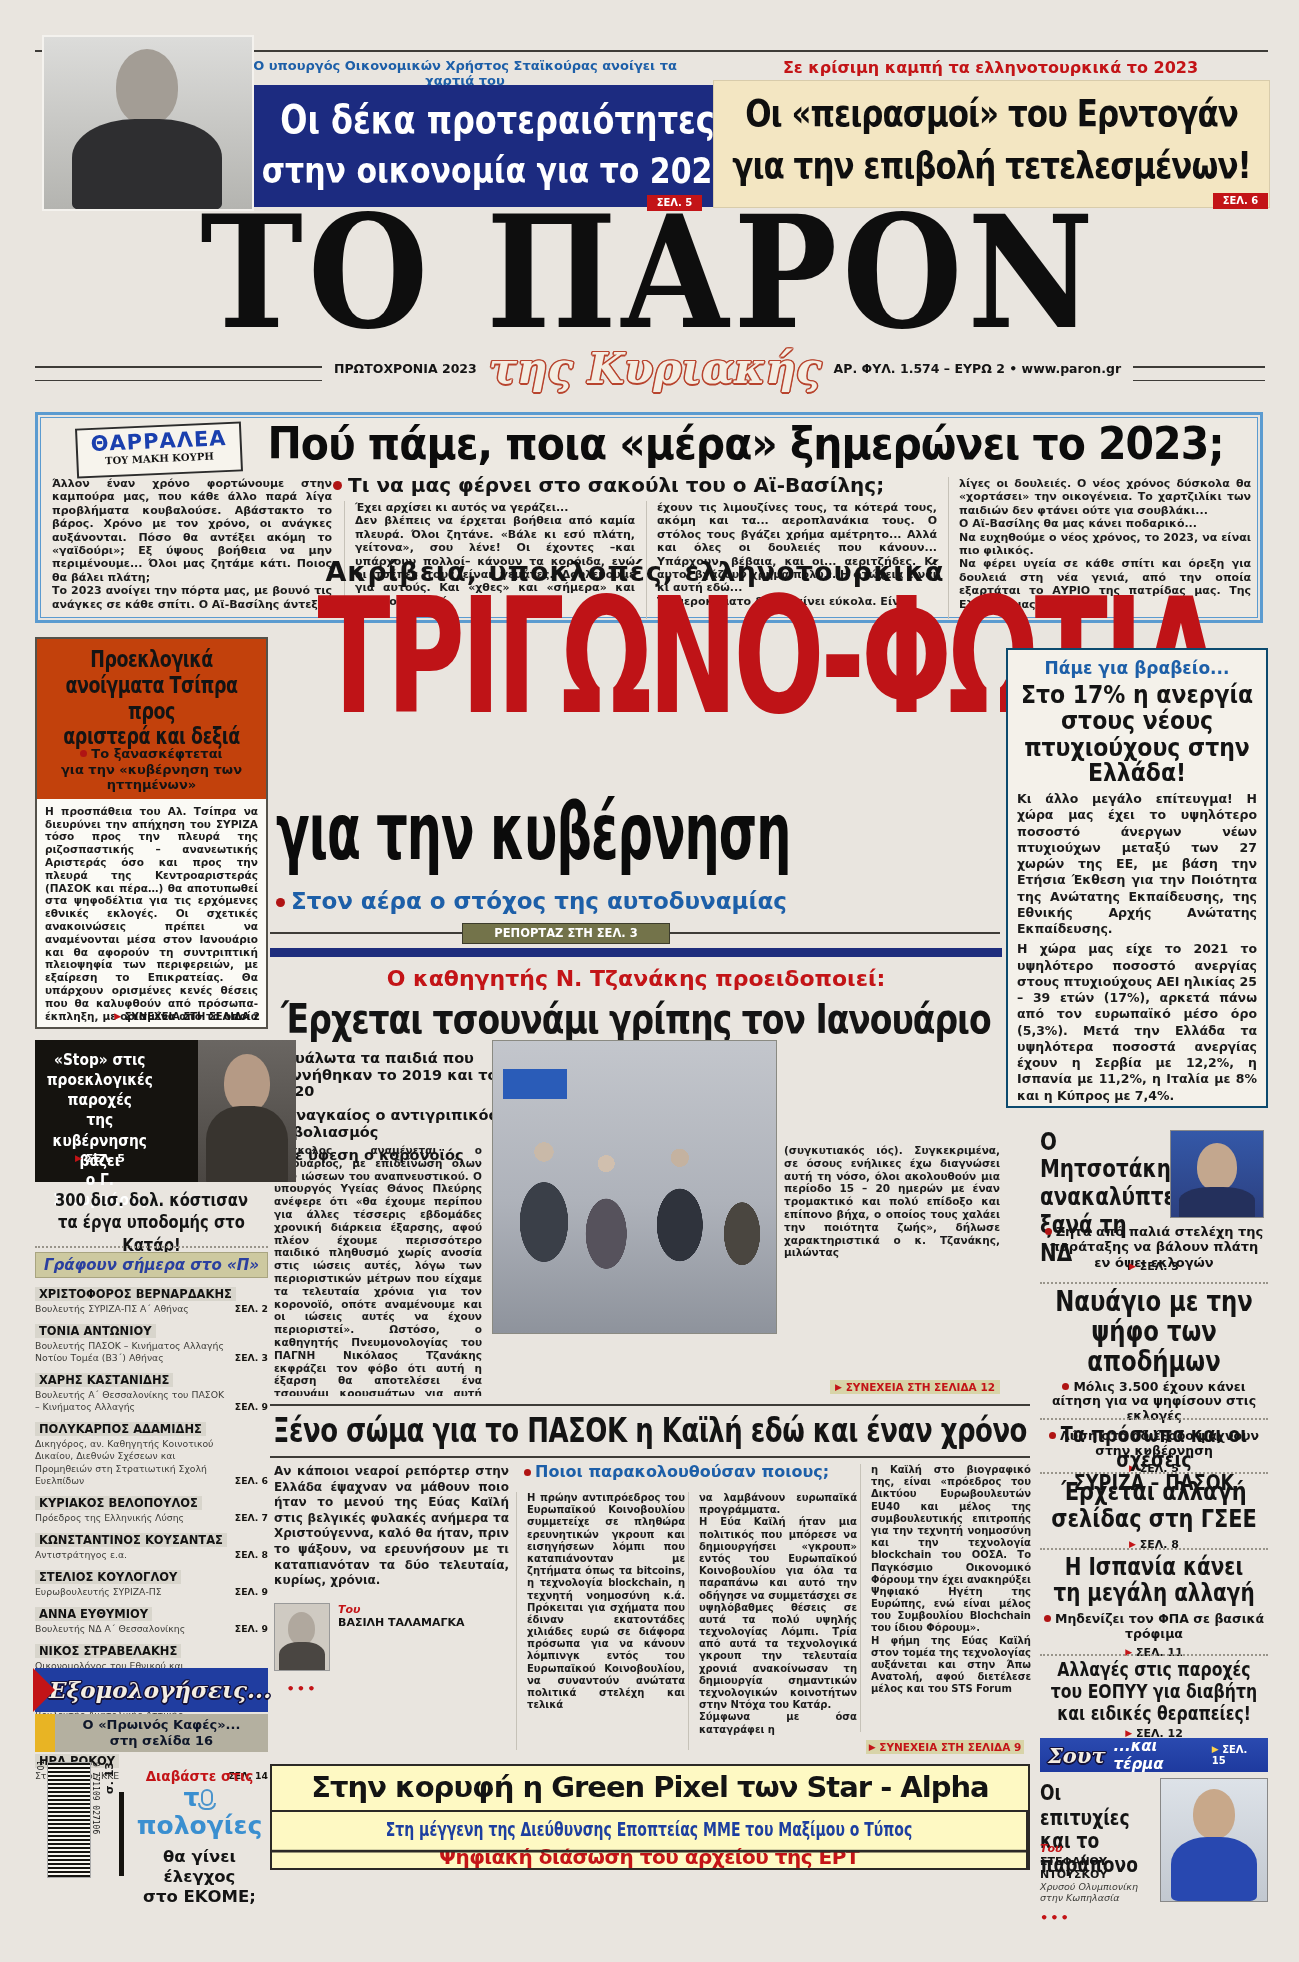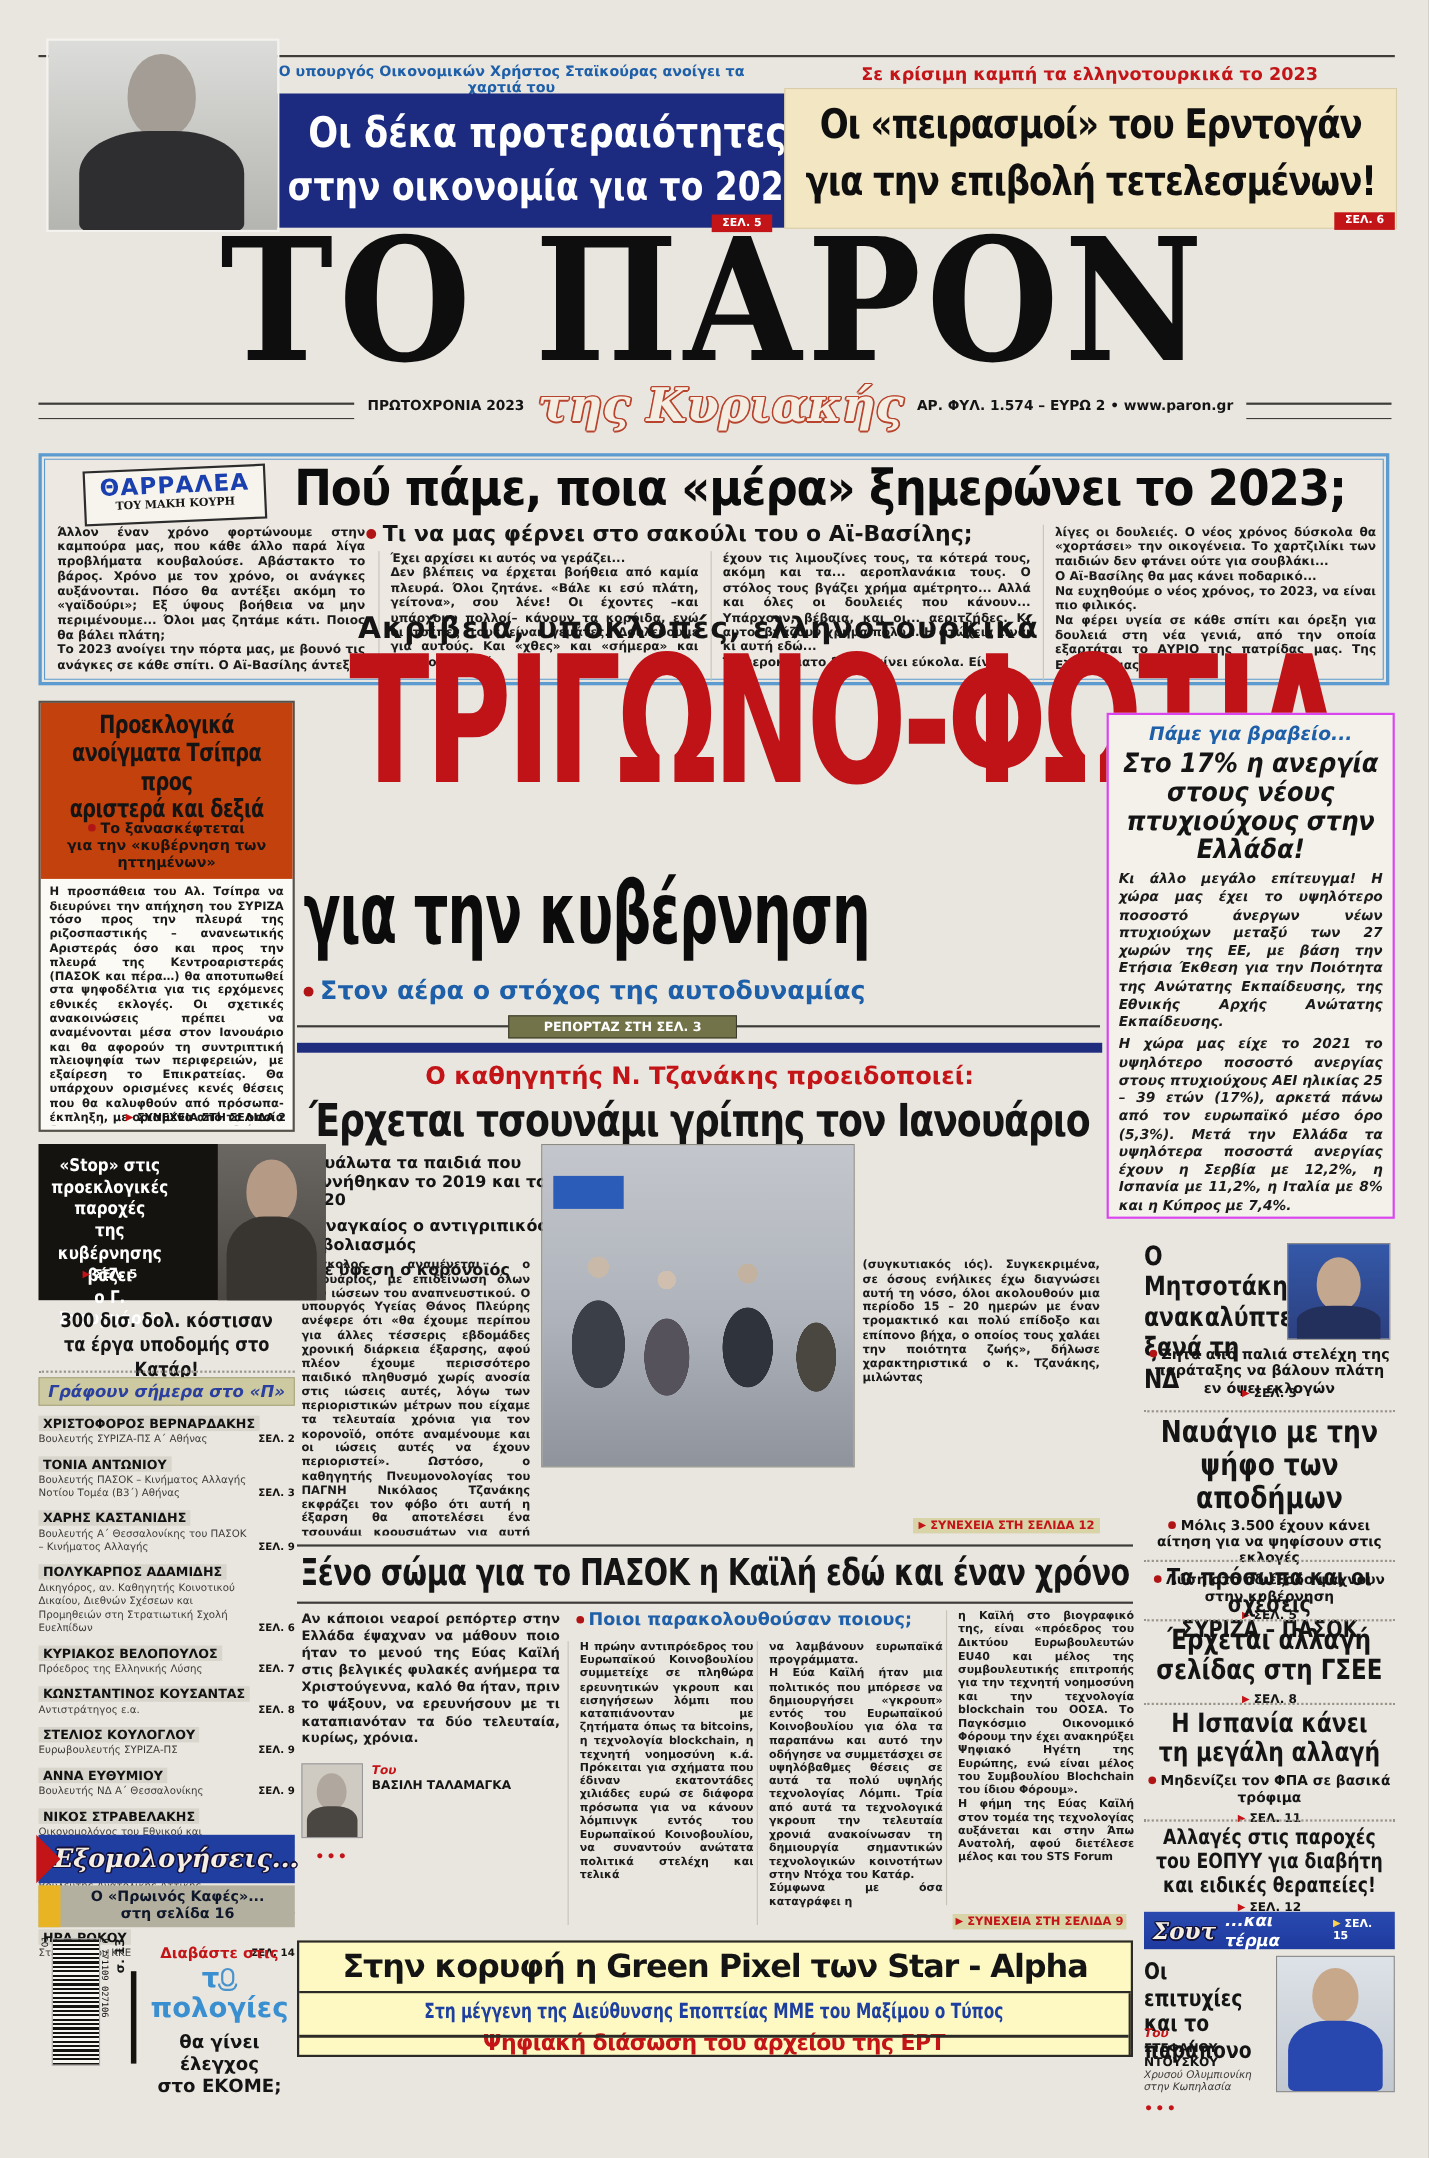--- a/index.html
+++ b/index.html
@@ -87,21 +87,21 @@
 Να φέρει υγεία σε κάθε σπίτι και όρεξη για δουλειά στη νέα γενιά, από την οποία εξαρτάται το ΑΥΡΙΟ της πατρίδας μας. Της Ελλάδας μας...</div>
   </div>
 
   <div class="a b c" style="left:280px;top:556px;width:710px;font-size:27px;letter-spacing:1px;">Ακρίβεια, υποκλοπές, ελληνοτουρκικά</div>
   <div class="a b c" style="left:268px;top:592px;width:1000px;font-size:107px;line-height:0.82;letter-spacing:-4px;color:#bf1317;transform:scale(1,1.5);transform-origin:center top;white-space:nowrap;">ΤΡΙΓΩΝΟ-ΦΩΤΙΑ</div>
   <div class="a b" style="left:276px;top:802px;font-size:52px;letter-spacing:-1px;line-height:0.8;transform:scale(0.95,1.5);transform-origin:left top;white-space:nowrap;color:#0b0b0b;">για την κυβέρνηση</div>
   <div class="a b" style="left:276px;top:888px;width:620px;font-size:23px;color:#1d5fa8;"><span class="dot"></span><span>Στον αέρα ο στόχος της αυτοδυναμίας</span></div>
   <div class="a rule" style="left:270px;top:932px;width:730px;height:2px;"></div>
   <div class="a c" style="left:462px;top:923px;width:206px;height:19px;background:#73734a;border:1px solid #3c3c2c;color:#fff;font-weight:bold;font-size:11.5px;line-height:19px;"><span>ΡΕΠΟΡΤΑΖ ΣΤΗ ΣΕΛ. 3</span></div>
 
-  <div class="a" style="left:1006px;top:648px;width:262px;height:460px;background:#f4f1ea;border:2px solid #d946ef;box-sizing:border-box;font-style:italic;">
+  <div class="a" style="left:1006px;top:648px;width:262px;height:460px;background:#f4f1ea;border:2px solid #0c4a6e;box-sizing:border-box;">
     <div class="b c" style="font-size:17px;color:#1d5fa8;margin-top:8px;">Πάμε για βραβείο...</div>
     <div class="b c pre" style="font-size:22px;line-height:1.08;margin-top:4px;transform:scale(1,1.1);transform-origin:center top;">Στο 17% η ανεργία
 στους νέους
 πτυχιούχους στην Ελλάδα!</div>
     <div class="body-txt j" style="font-size:12.5px;font-weight:600;line-height:1.3;padding:14px 9px 0 9px;">Κι άλλο μεγάλο επίτευγμα! Η χώρα μας έχει το υψηλότερο ποσοστό άνεργων νέων πτυχιούχων μεταξύ των 27 χωρών της ΕΕ, με βάση την Ετήσια Έκθεση για την Ποιότητα της Ανώτατης Εκπαίδευσης, της Εθνικής Αρχής Ανώτατης Εκπαίδευσης.</div>
     <div class="body-txt j" style="font-size:12.5px;font-weight:600;line-height:1.3;padding:4px 9px 0 9px;">Η χώρα μας είχε το 2021 το υψηλότερο ποσοστό ανεργίας στους πτυχιούχους ΑΕΙ ηλικίας 25 – 39 ετών (17%), αρκετά πάνω από τον ευρωπαϊκό μέσο όρο (5,3%). Μετά την Ελλάδα τα υψηλότερα ποσοστά ανεργίας έχουν η Σερβία με 12,2%, η Ισπανία με 11,2%, η Ιταλία με 8% και η Κύπρος με 7,4%.</div>
   </div>
 
   <div class="a" style="left:270px;top:948px;width:732px;height:458px;">
     <div class="a" style="left:0;top:0;width:732px;height:9px;background:#1e2d7d;"></div>

